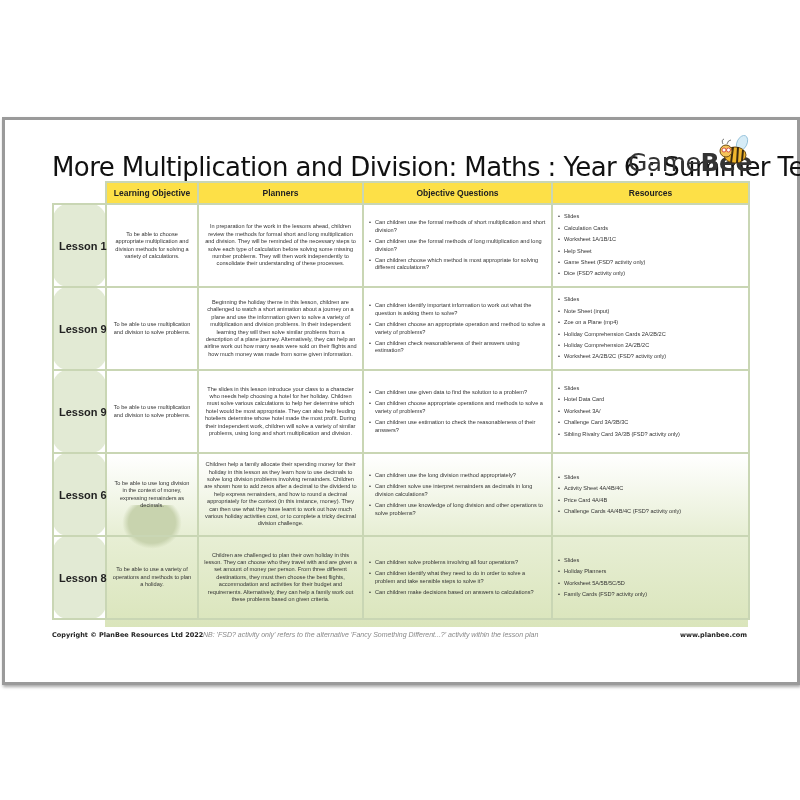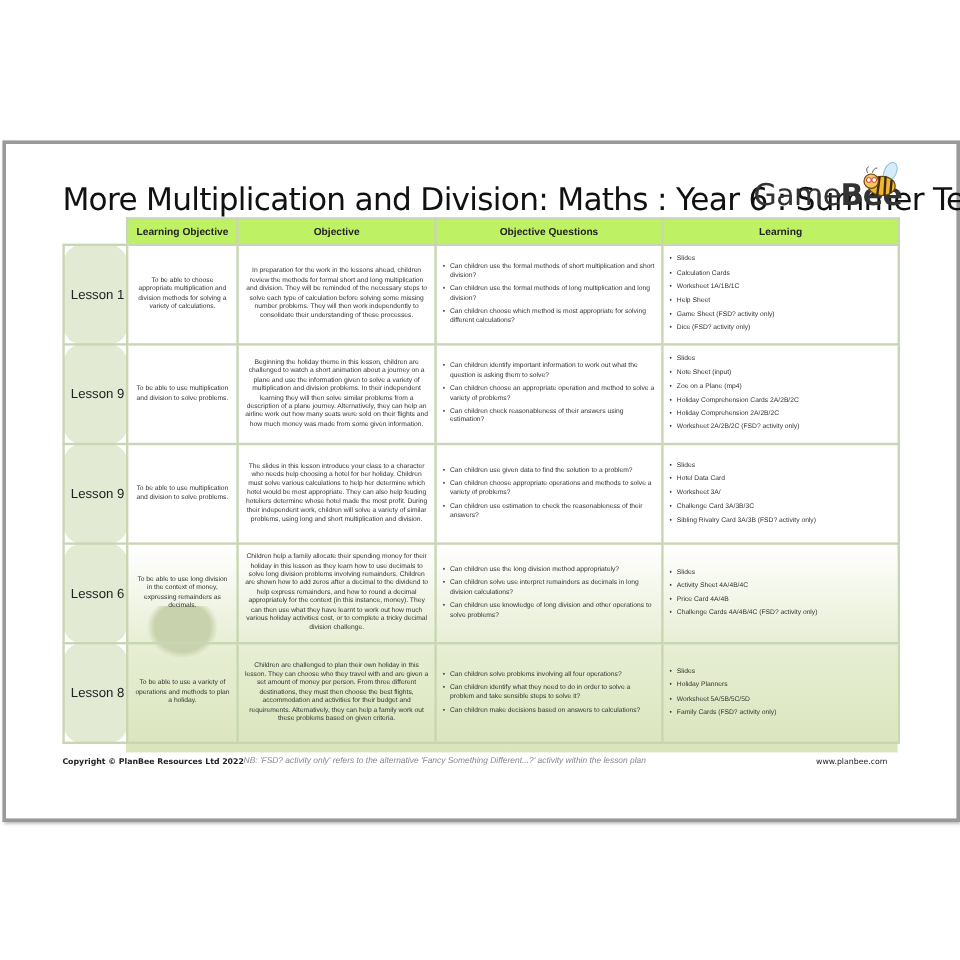--- a/index.html
+++ b/index.html
@@ -4,35 +4,35 @@
 <style>
   html, body { margin:0; padding:0; }
   body { width:800px; height:800px; background:#ffffff; position:relative; overflow:hidden; font-family:"Liberation Sans", sans-serif; }
   .page { position:absolute; left:2px; top:117px; width:792px; height:562px; border:3px solid #9a9a9a; box-shadow: 1px 2px 3px rgba(0,0,0,0.35); background:#fff; }
   .title { position:absolute; left:52px; top:152px; font-size:26px; color:#111; font-family:"DejaVu Sans", sans-serif; letter-spacing:-0.6px; white-space:nowrap; }
   .logo { position:absolute; left:628px; top:148px; font-size:25px; color:#333; font-family:"DejaVu Sans", sans-serif; letter-spacing:-0.5px; }
   .logo b { color:#333; font-weight:bold; }
   .bee { position:absolute; left:715px; top:135px; width:36px; height:32px; }
   table.plan { position:absolute; left:52px; top:181px; border-collapse:collapse; table-layout:fixed; width:696px; }
   table.plan td, table.plan th { border:2px solid #c9d6b4; padding:0 5px; vertical-align:middle; }
-  table.plan th { background:#bef264; height:20px; font-size:8.5px; color:#222; font-weight:bold; }
+  table.plan th { background:#fde047; height:20px; font-size:8.5px; color:#222; font-weight:bold; }
   th.empty { background:transparent !important; border:none !important; border-bottom:2px solid #c9d6b4 !important; }
-  td.lesson { background:#e2ead4; font-weight:normal; font-size:11px; color:#222; text-align:center; padding:0; white-space:nowrap;border-radius:15px; }
+  td.lesson { background:#e2ead4; font-weight:bold; font-size:11px; color:#222; text-align:center; padding:0; white-space:nowrap;border-radius:15px; }
   td.obj, td.ov { font-size:5.6px; line-height:7.4px; color:#333; text-align:center; }
   td.q, td.r { font-size:5.6px; line-height:7.4px; color:#333; text-align:left; }
   tr.row td { height:81px; }
   ul { margin:0; padding:0; list-style:none; }
   ul li { position:relative; padding-left:6px; margin:4px 0; }
   ul li::before { content:"•"; position:absolute; left:0; top:0; }
   .bg-scene { position:absolute; left:105px; top:455px; width:643px; height:172px; background:linear-gradient(180deg, rgba(230,236,210,0) 0%, rgba(222,232,196,0.7) 45%, rgba(214,226,180,0.9) 100%); pointer-events:none; }
   .tree { position:absolute; left:122px; top:505px; width:60px; height:44px; background:radial-gradient(ellipse at 50% 40%, #c8d3ae 0%, #c8d3ae 55%, rgba(200,211,174,0) 70%); }
   .footer { position:absolute; top:631px; font-size:7px; white-space:nowrap; }
   .copy { left:52px; font-weight:bold; color:#222; font-family:"DejaVu Sans", sans-serif; font-size:6.5px; }
   .nb { left:203px; color:#888; font-style:italic; }
-  .web { left:680px; font-weight:normal; color:#222; font-family:"DejaVu Sans", sans-serif; font-size:6.5px; }
+  .web { left:680px; font-weight:bold; color:#222; font-family:"DejaVu Sans", sans-serif; font-size:6.5px; }
 </style>
 </head>
 <body>
 
 <div class="page"></div>
 
 <div class="title">More Multiplication and Division: Maths : Year 6 : Summer Term</div>
 
 <div class="logo"><span>Game</span><b>Bee</b></div>
 <svg class="bee" viewBox="0 0 36 32">
@@ -53,23 +53,23 @@
     <col style="width:53px">
       <col style="width:92px">
       <col style="width:165px">
       <col style="width:189px">
       <col style="width:197px">
   </colgroup>
   <thead>
     <tr>
       <th class="empty"></th>
       <th>Learning Objective</th>
-      <th>Objective</th>
+      <th>Planners</th>
       <th>Objective Questions</th>
-      <th>Learning</th>
+      <th>Resources</th>
     </tr>
   </thead>
   <tbody>
     <tr class="row">
       <td class="lesson">Lesson 1</td>
       <td class="obj">To be able to choose appropriate multiplication and division methods for solving a variety of calculations.</td>
       <td class="ov">In preparation for the work in the lessons ahead, children review the methods for formal short and long multiplication and division. They will be reminded of the necessary steps to solve each type of calculation before solving some missing number problems. They will then work independently to consolidate their understanding of these processes.</td>
       <td class="q">
           <ul>
         <li>Can children use the formal methods of short multiplication and short division?</li>

